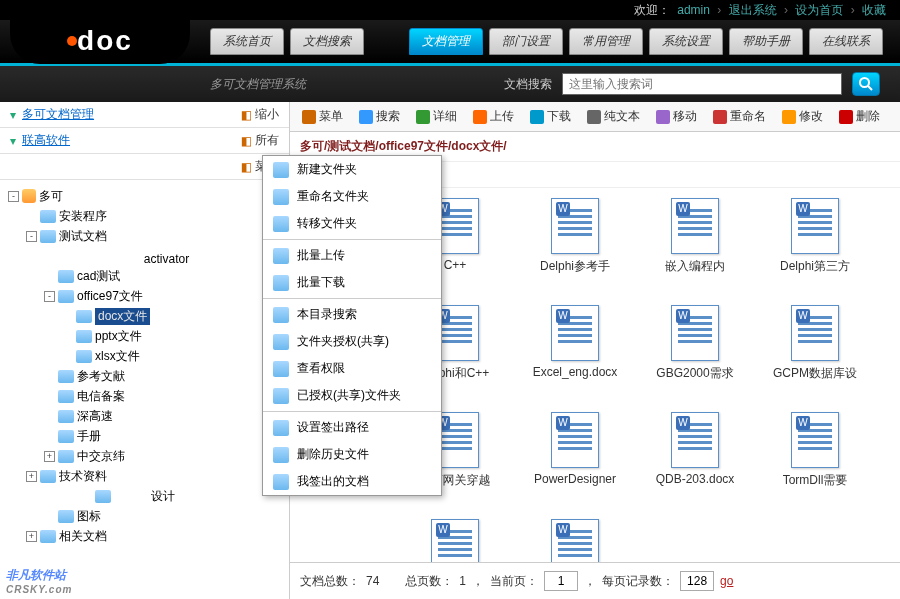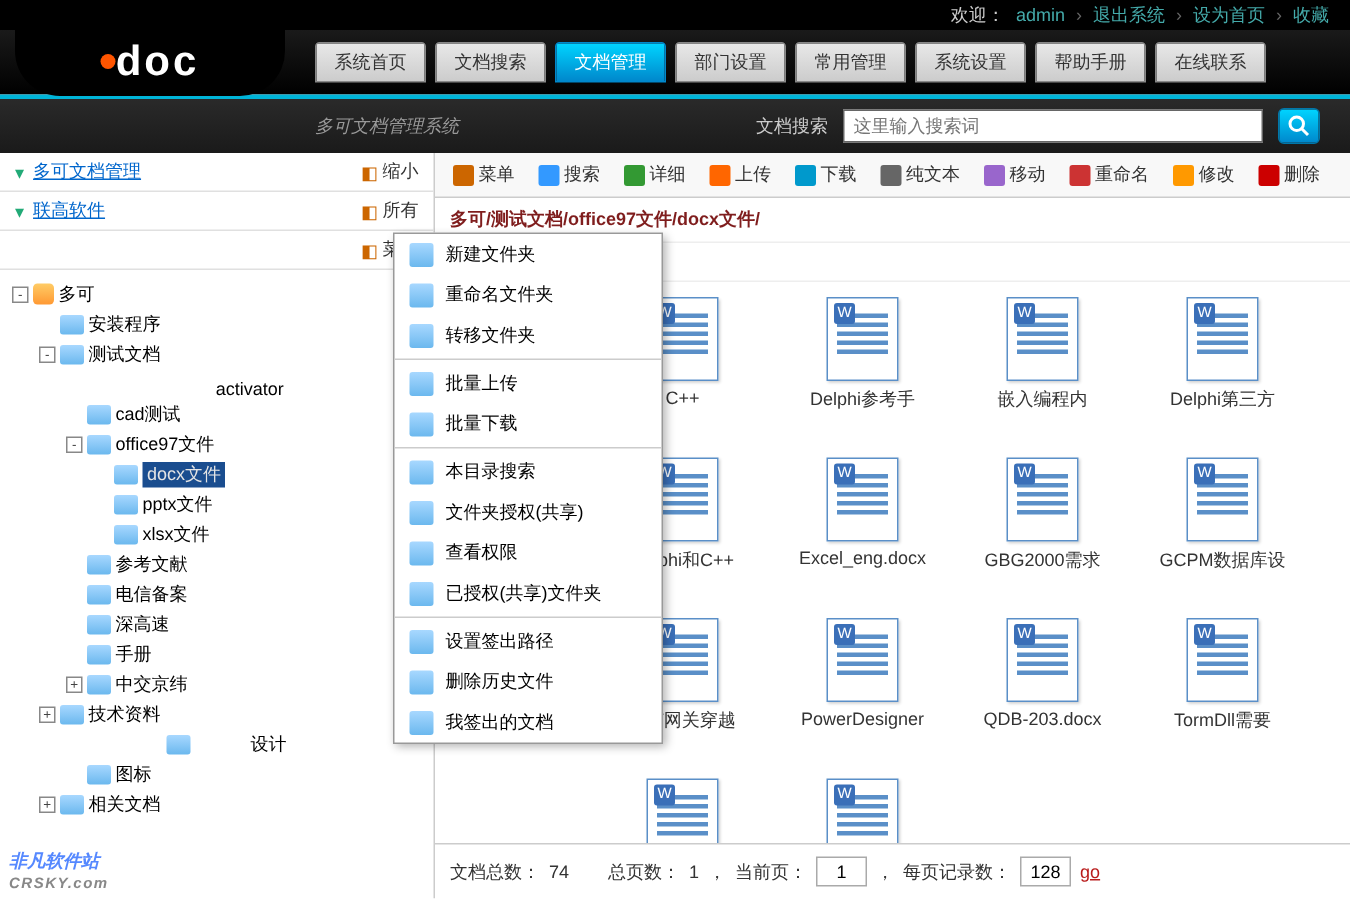--- a/index.html
+++ b/index.html
@@ -4,23 +4,23 @@
 <style>
 * { margin: 0; padding: 0; box-sizing: border-box; font-family: "Microsoft YaHei", sans-serif; font-size: 12px; }
 body { background: #fff; overflow: hidden; }
 .topbar { background: #000; height: 20px; color: #ccc; text-align: right; padding-right: 10px; line-height: 20px; }
 .topbar a { color: #4aa; text-decoration: none; margin: 0 4px; }
 .topbar .sep { color: #666; }
 .header { background: linear-gradient(#1a1a1a, #000); height: 46px; position: relative; border-bottom: 3px solid #00b4d8; }
 .logo-tab { position: absolute; left: 10px; top: -2px; width: 180px; height: 46px; background: #000; border-radius: 0 0 30px 30px; display: flex; align-items: center; justify-content: center; }
 .logo-dot { width: 10px; height: 10px; background: #ff5500; border-radius: 50%; display: inline-block; }
 .logo-text { color: #fff; font-size: 28px; font-weight: bold; letter-spacing: 2px; }
-.navtabs { margin-left: 210px; padding-top: 8px; display: flex; gap: 6px; }
+.navtabs { margin-left: 210px; padding-top: 8px; display: flex; gap: 6px; font-style: italic; }
 .navtab { background: linear-gradient(#e8e8e8, #ccc); border: 1px solid #888; border-radius: 3px 3px 0 0; padding: 4px 12px; color: #333; cursor: pointer; }
-.navtab.active { background: linear-gradient(#00d4ff, #0088cc); color: #fff; border-color: #0088cc; }
+.navtab.active { background: linear-gradient(#00d4ff, #0088cc); color: #fff; border-color: #0088cc; margin-left: 39px; }
 .subhead { background: linear-gradient(#2a2a2a, #1a1a1a); height: 36px; display: flex; align-items: center; padding-left: 210px; color: #aaa; }
 .subhead .slogan { flex: 1; font-style: italic; color: #999; }
 .searchbox { display: flex; align-items: center; gap: 10px; margin-right: 20px; }
 .searchbox label { color: #ccc; }
 .searchbox input { width: 280px; height: 22px; padding: 0 6px; border: 1px solid #666; }
 .searchbtn { width: 28px; height: 24px; background: linear-gradient(#00d4ff,#0088cc); border: 1px solid #0077aa; border-radius: 4px; display: flex; align-items: center; justify-content: center; cursor: pointer; }
 .main { display: flex; height: calc(599px - 20px - 46px - 36px); }
 .sidebar { width: 290px; border-right: 1px solid #ccc; background: #fff; display: flex; flex-direction: column; }
 .side-row { display: flex; align-items: center; padding: 4px 10px; border-bottom: 1px solid #e0e0e0; gap: 6px; }
 .side-row .expand { color: #2a7; cursor: pointer; }
@@ -189,21 +189,21 @@
         <div class="tree-node" style="padding-left: 44px;">
           <span class="toggle">+</span>
           <span class="folder-icon"></span>
           <span class="label">中交京纬</span>
         </div>
         <div class="tree-node" style="padding-left: 26px;">
           <span class="toggle">+</span>
           <span class="folder-icon"></span>
           <span class="label">技术资料</span>
         </div>
-        <div class="tree-node" style="padding-left: 60px; gap: 40px;">
+        <div class="tree-node" style="padding-left: 44px; gap: 40px;">
           <span class="toggle blank"></span>
           <span class="folder-icon"></span>
           <span class="label">设计</span>
         </div>
         <div class="tree-node" style="padding-left: 44px;">
           <span class="toggle blank"></span>
           <span class="folder-icon"></span>
           <span class="label">图标</span>
         </div>
         <div class="tree-node" style="padding-left: 26px;">

